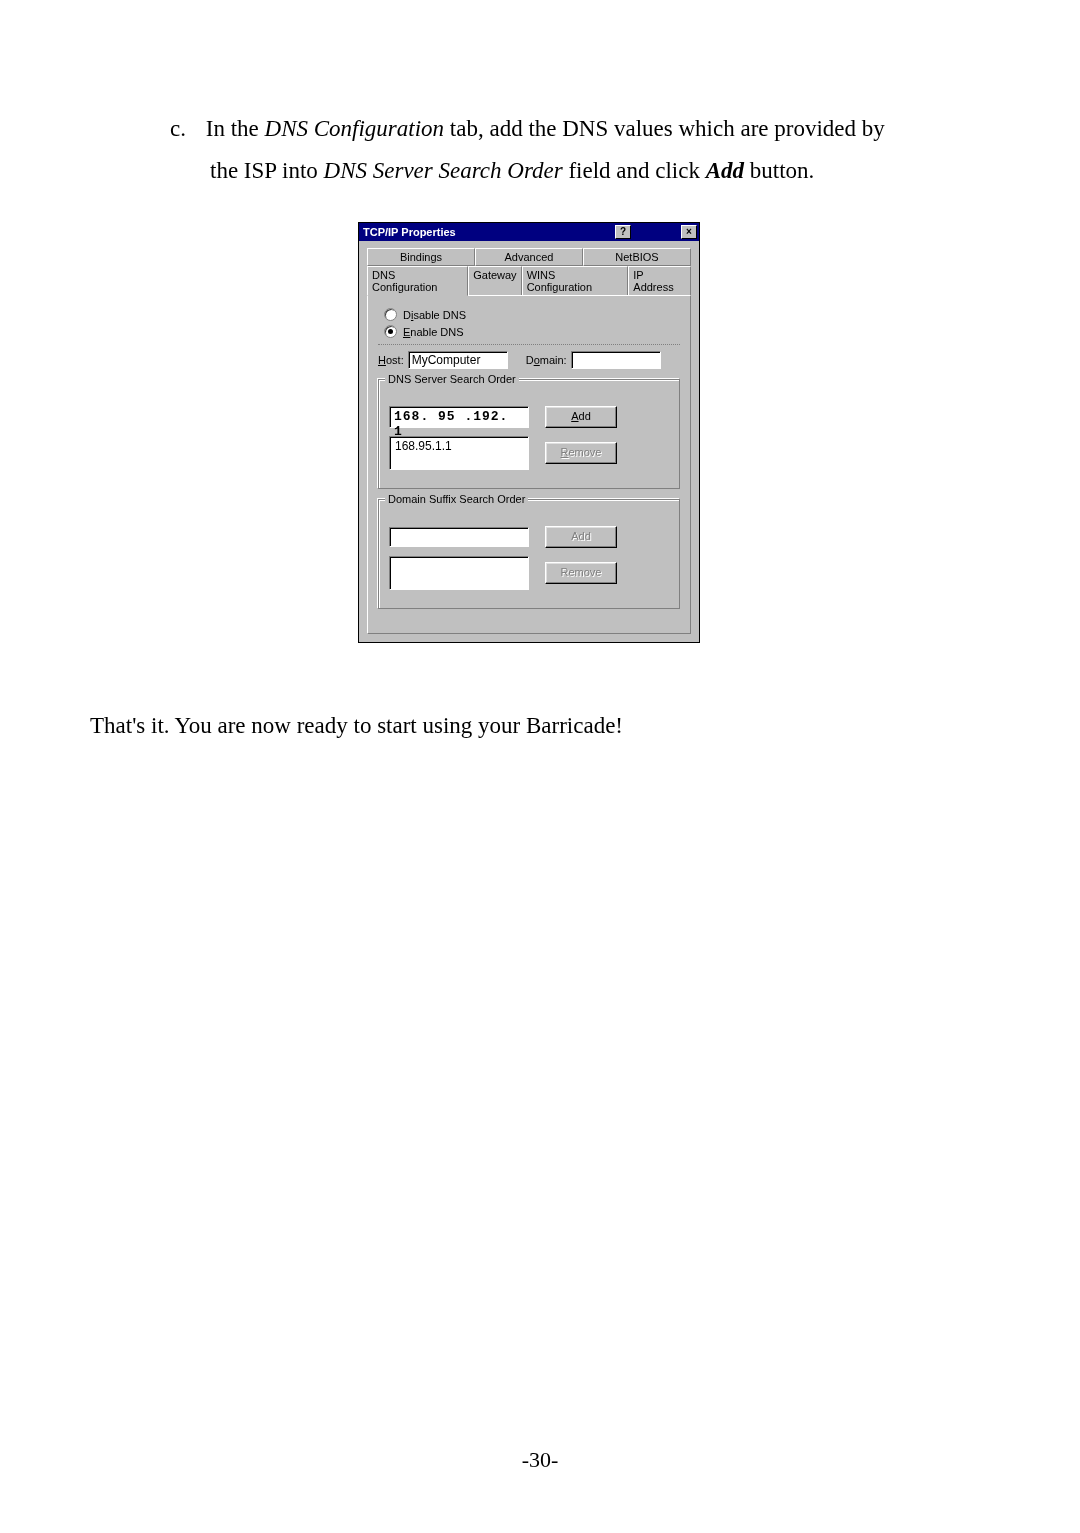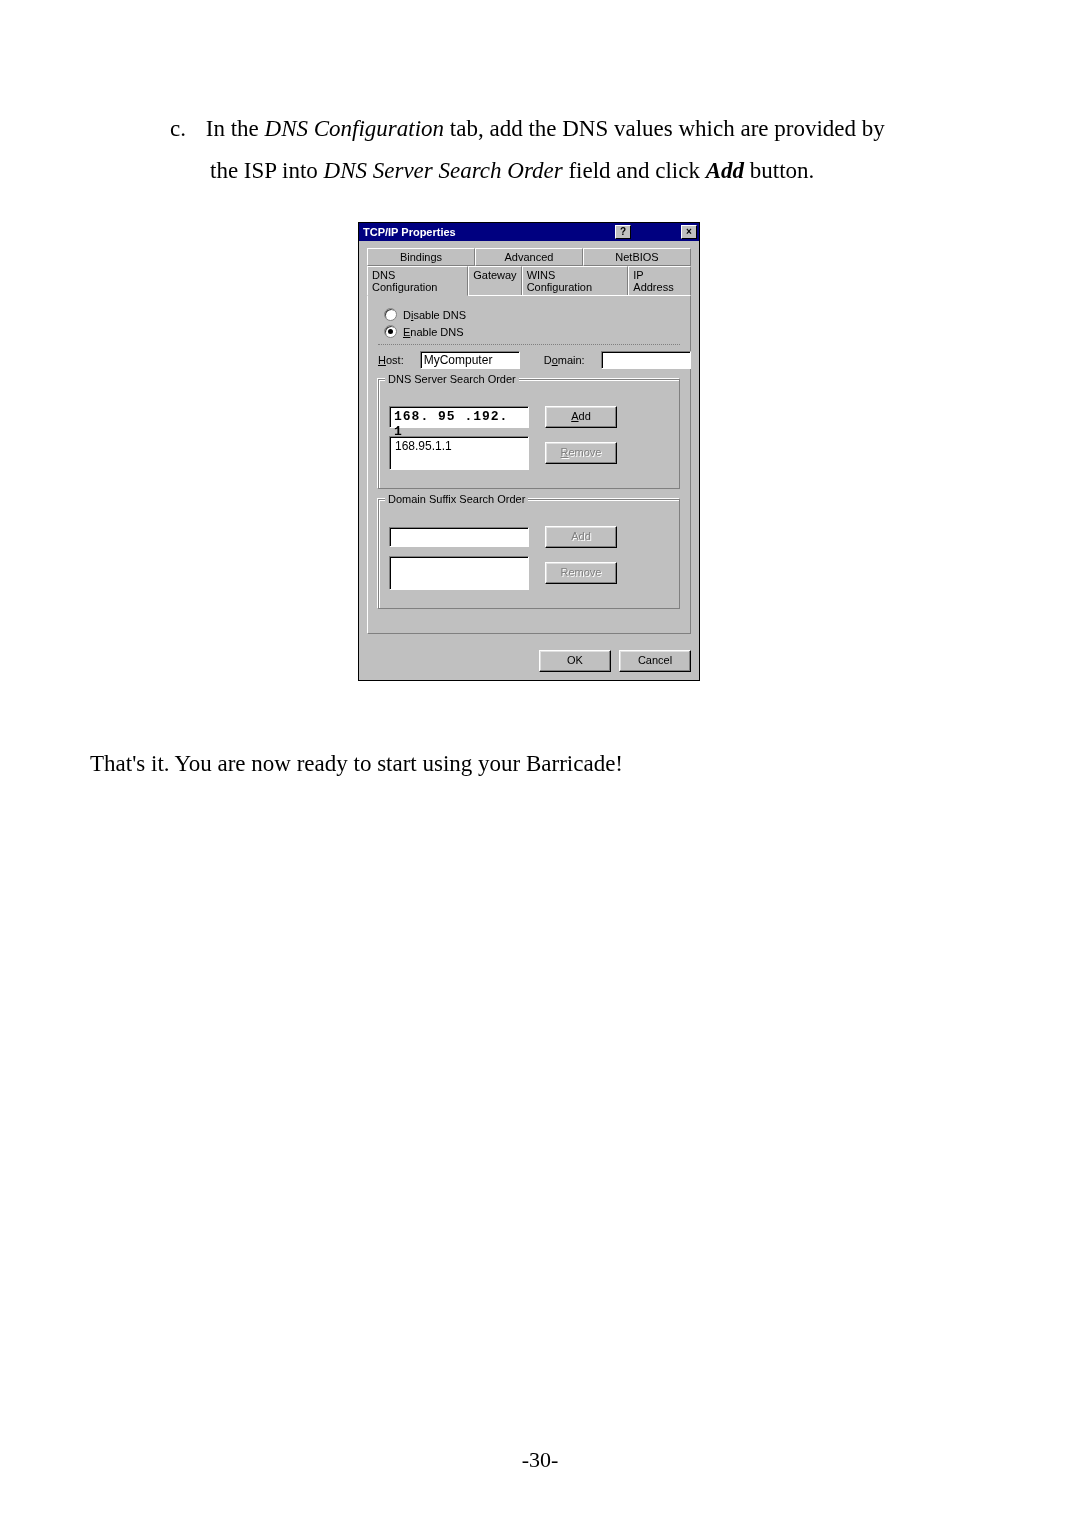--- a/index.html
+++ b/index.html
@@ -138,21 +138,21 @@
     padding: 0 3px;
     font-size: 11px;
   }
   .enable-group {
     border-top: 1px dotted #808080;
     margin-top: 6px;
     padding-top: 6px;
   }
 
   
-  .field-row { display:flex; align-items:center; margin-bottom:10px;gap:12px; }
+  .field-row { display:flex; align-items:center; margin-bottom:10px; }
   .field-label { margin-right:4px; }
   .text-input, .ip-input, .listbox {
     background:#fff;
     border-top:1px solid #808080;
     border-left:1px solid #808080;
     border-right:1px solid #fff;
     border-bottom:1px solid #fff;
     box-shadow: inset 1px 1px 0 #000;
     font-family: inherit;
     font-size:12px;
@@ -306,22 +306,18 @@
             <div class="btn-row">
               <div class="listbox"></div>
               <div class="winbtn disabled"><span>Remove</span></div>
             </div>
           </div>
 
         </div>
       </div>
     </div>
 
-    <div class="dlg-footer">
-      <div class="winbtn"><span>OK</span></div>
-      <div class="winbtn"><span>Cancel</span></div>
-    </div>
   </div>
 
   <div class="closing">That's it.  You are now ready to start using your Barricade!</div>
 
   <div class="pagenum">-30-</div>
 </div>
 
 </body></html>

